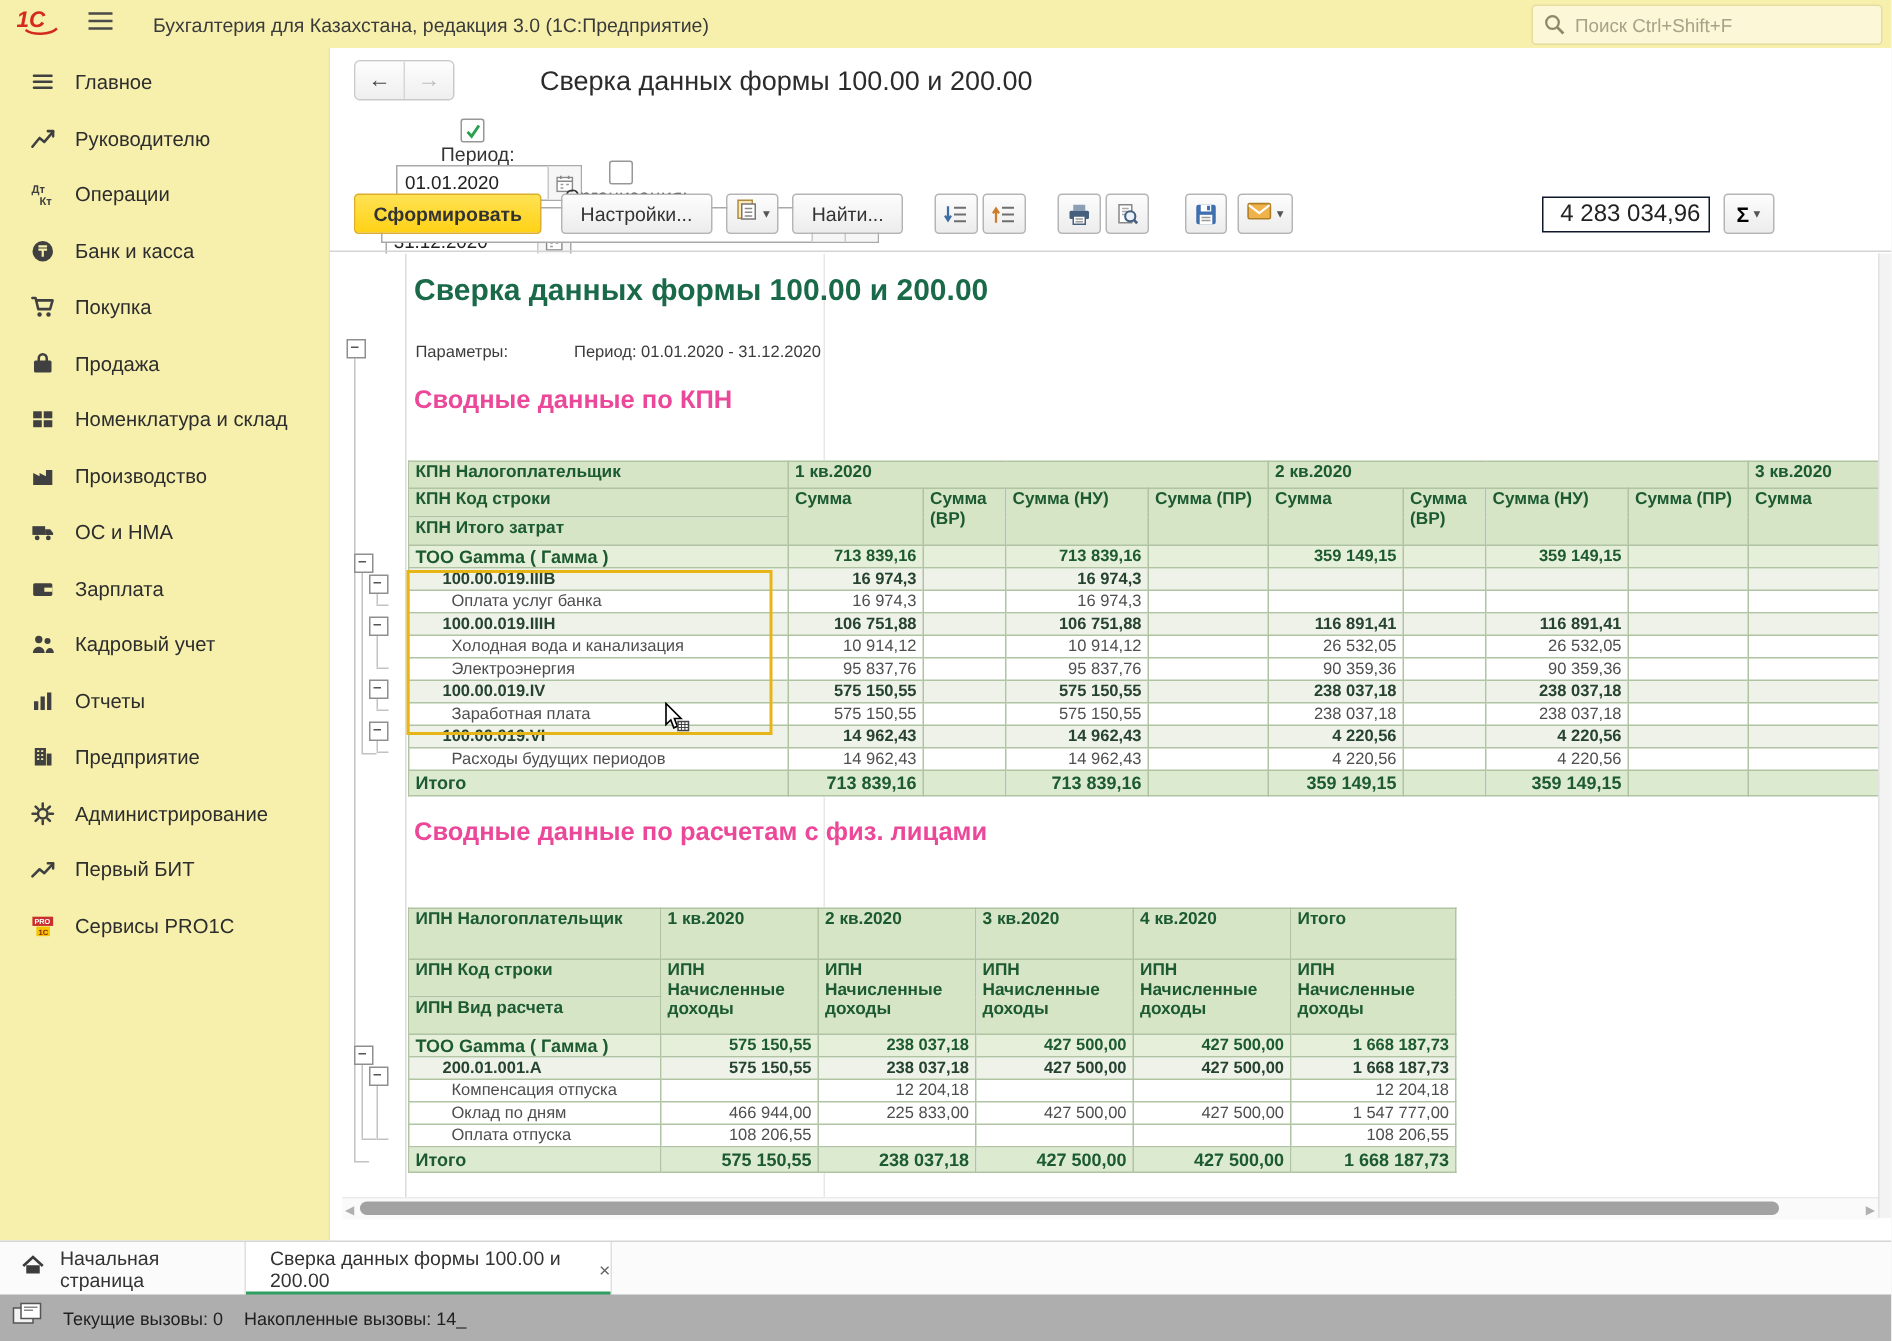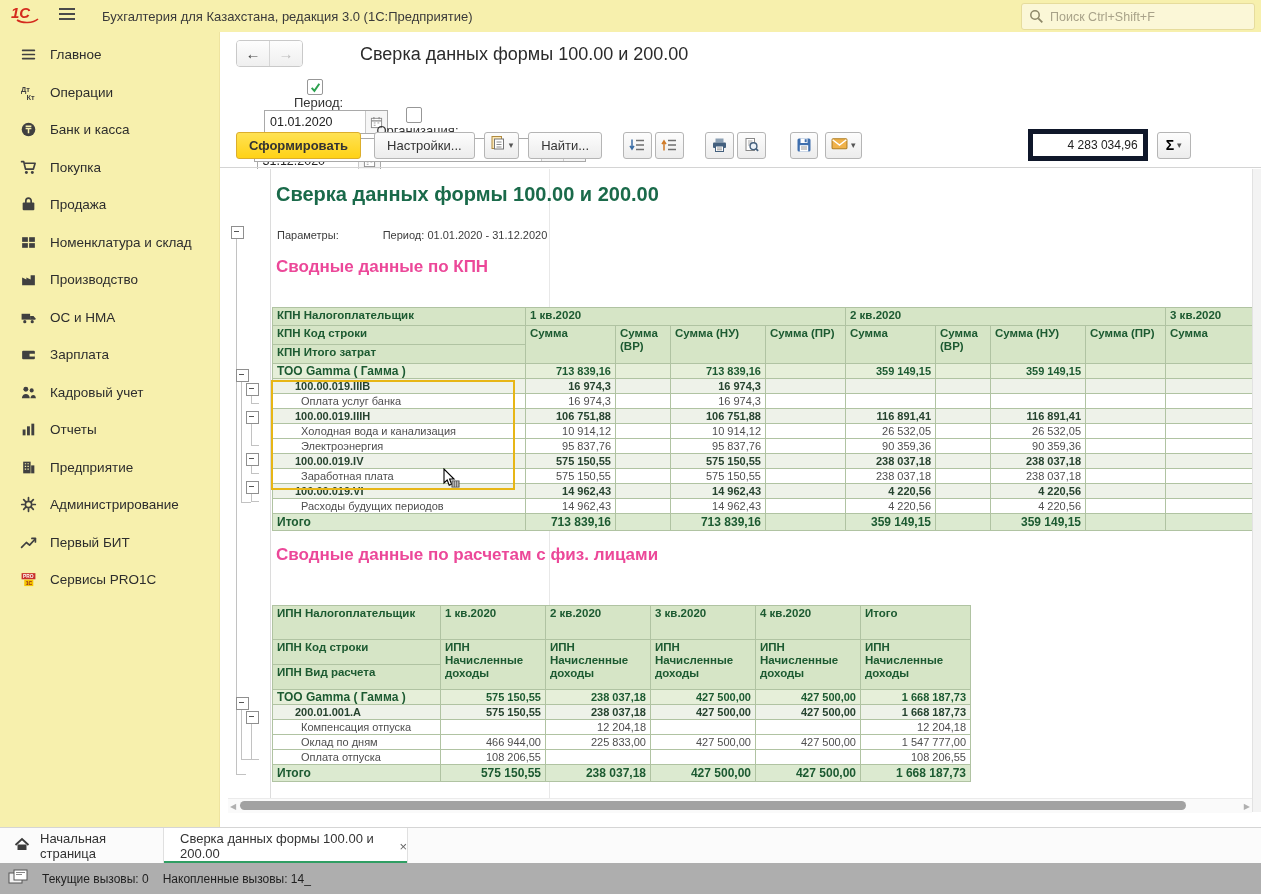--- a/index.html
+++ b/index.html
@@ -34,21 +34,21 @@
   .cb{width:14px;height:14px;background:#fff;border:1px solid #979797;border-radius:2px;display:inline-flex;align-items:center;justify-content:center;cursor:pointer;flex:none;}
   .flabel{font-size:13px;color:#333;margin-left:7px;}
   .input{height:22px;border:1px solid #a9a9a9;background:#fff;display:flex;align-items:center;}
   .input .val{font-size:12.5px;color:#222;padding:0 5px;flex:1;}
   .mini{width:21px;height:22px;border-left:1px solid #c9c9c9;display:flex;align-items:center;justify-content:center;background:#f6f6f6;cursor:pointer;}
   .btn{height:25px;border:1px solid #b5b5b5;border-radius:3px;background:linear-gradient(#fdfdfd,#ececec);font-size:13px;color:#333;display:inline-flex;align-items:center;justify-content:center;padding:0 12px;cursor:pointer;}
   .btn.yellow{background:linear-gradient(#ffe254,#ffd216);border-color:#dcae2c;font-weight:bold;}
   .iconbtn{height:25px;border:1px solid #b5b5b5;border-radius:3px;background:linear-gradient(#fdfdfd,#ececec);display:inline-flex;align-items:center;justify-content:center;padding:0 5px;cursor:pointer;}
   .caret{font-size:9px;color:#555;margin-left:3px;}
   .toolbar{position:absolute;left:236px;top:129px;display:flex;align-items:center;}
-  .tb-field{width:100px;height:22px;border:5px solid #0f172a;background:#fff;font-size:12px;color:#222;display:flex;align-items:center;justify-content:flex-end;padding:0 5px;}
+  .tb-field{width:100px;height:22px;border:1px solid #0f172a;background:#fff;font-size:16px;color:#222;display:flex;align-items:center;justify-content:flex-end;padding:0 5px;}
   .divider{position:absolute;left:220px;top:167px;width:1041px;height:1px;background:#d4d4d4;}
 
   
   .report{position:absolute;left:228px;top:169px;width:1024px;height:629px;background:#fff;overflow:hidden;}
   .vfaint{position:absolute;background:#e8e8e8;width:1px;}
   .rep-title{position:absolute;left:48px;top:14px;font-size:20px;font-weight:bold;color:#1a6a4a;}
   .rep-params{position:absolute;left:49px;top:60px;font-size:11px;color:#3c3c3c;}
   .rep-params .pv{margin-left:44px;}
   .rep-h2{position:absolute;left:48px;font-size:17px;font-weight:bold;color:#ec4899;}
   .rtbl{border-collapse:collapse;table-layout:fixed;font-size:11px;position:absolute;background:#fff;}
@@ -136,20 +136,29 @@
         <span class="side-ico">
           <svg width="17" height="17" viewBox="0 0 16 16">
             <path class="s" d="M2.5 4.2h11M2.5 8h11M2.5 11.8h11"></path>
           </svg>
         </span>
         <span class="side-label">Главное</span>
       </div>
       <div class="side-item">
         <span class="side-ico">
           <svg width="17" height="17" viewBox="0 0 16 16">
+            <path class="s" d="M1.5 13 6 7.5l3 2.5 5.5-6.5"></path>
+            <path class="s" d="M11.2 3.2h3.3v3.3"></path>
+          </svg>
+        </span>
+        <span class="side-label">Руководителю</span>
+      </div>
+      <div class="side-item">
+        <span class="side-ico">
+          <svg width="17" height="17" viewBox="0 0 16 16">
             <text x="1" y="7.5" font-size="7" font-weight="bold" fill="#404040">Дт</text>
             <text x="6" y="15" font-size="7" font-weight="bold" fill="#404040">Кт</text>
           </svg>
         </span>
         <span class="side-label">Операции</span>
       </div>
       <div class="side-item">
         <span class="side-ico">
           <svg width="17" height="17" viewBox="0 0 16 16">
             <circle class="f" cx="8" cy="8" r="6.4"></circle>

